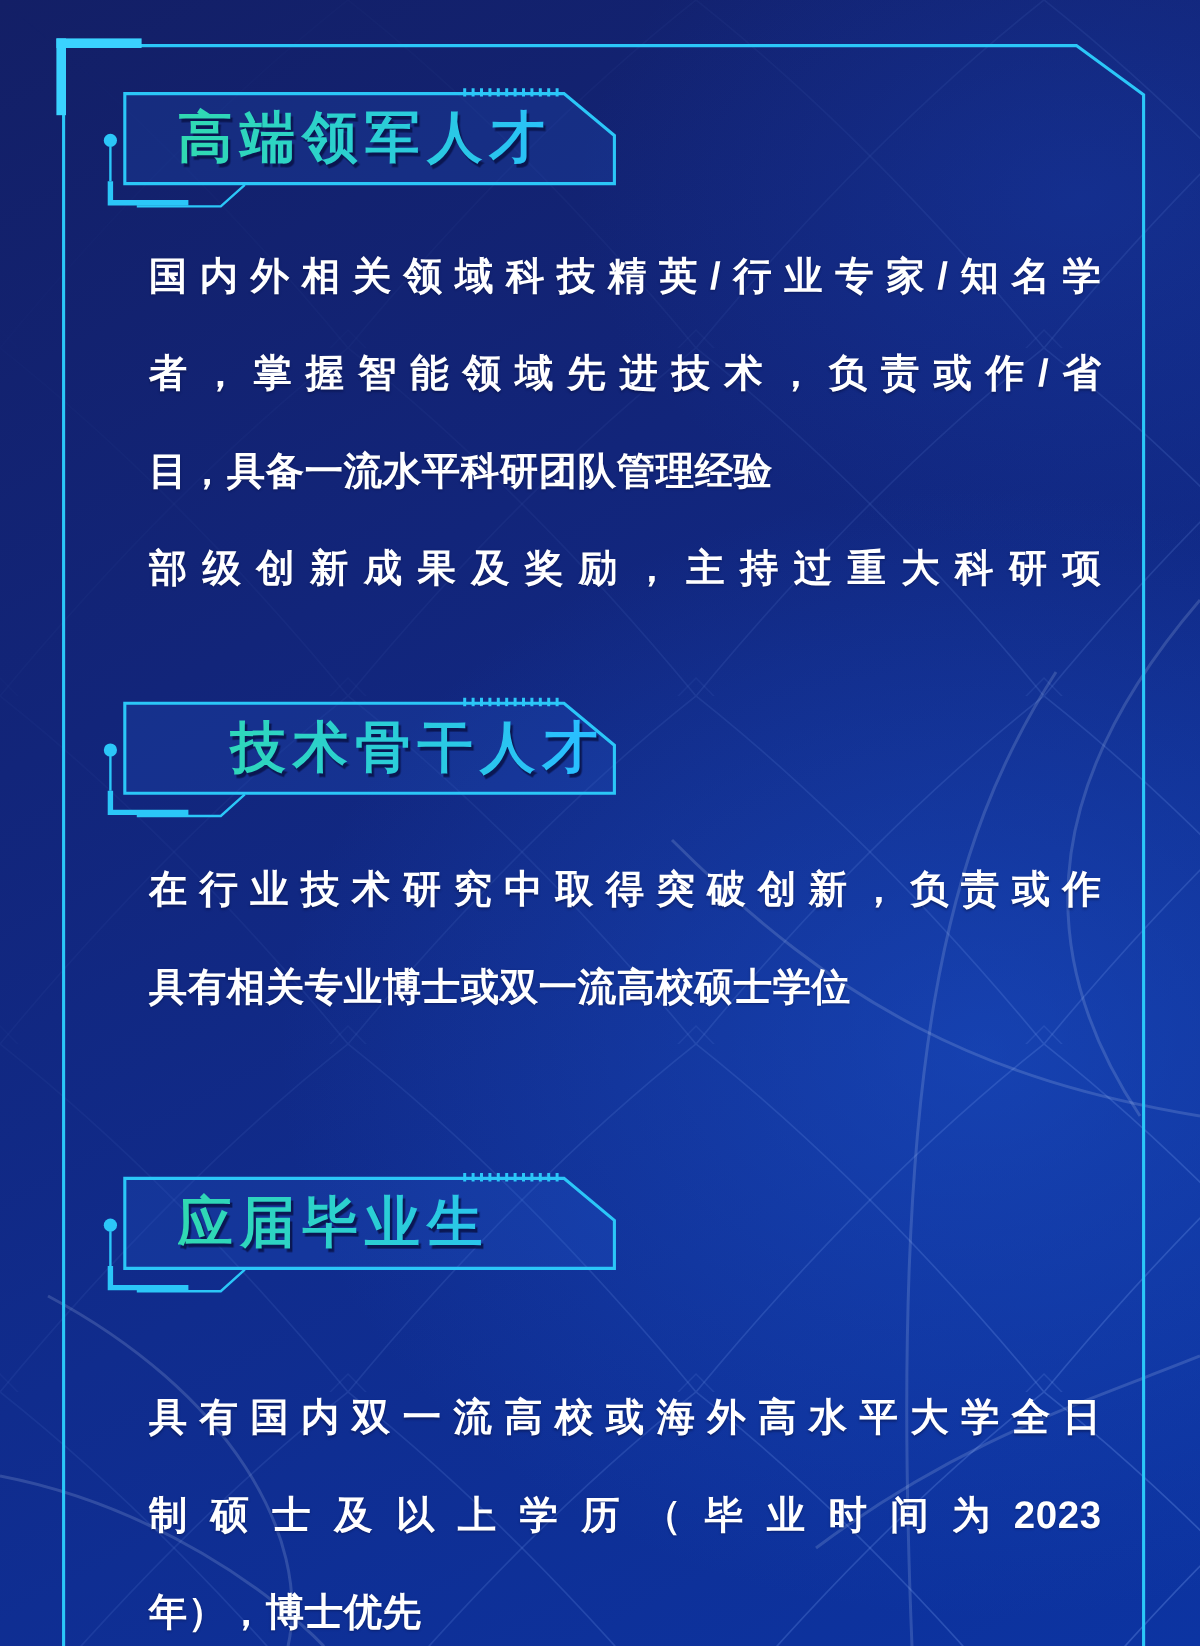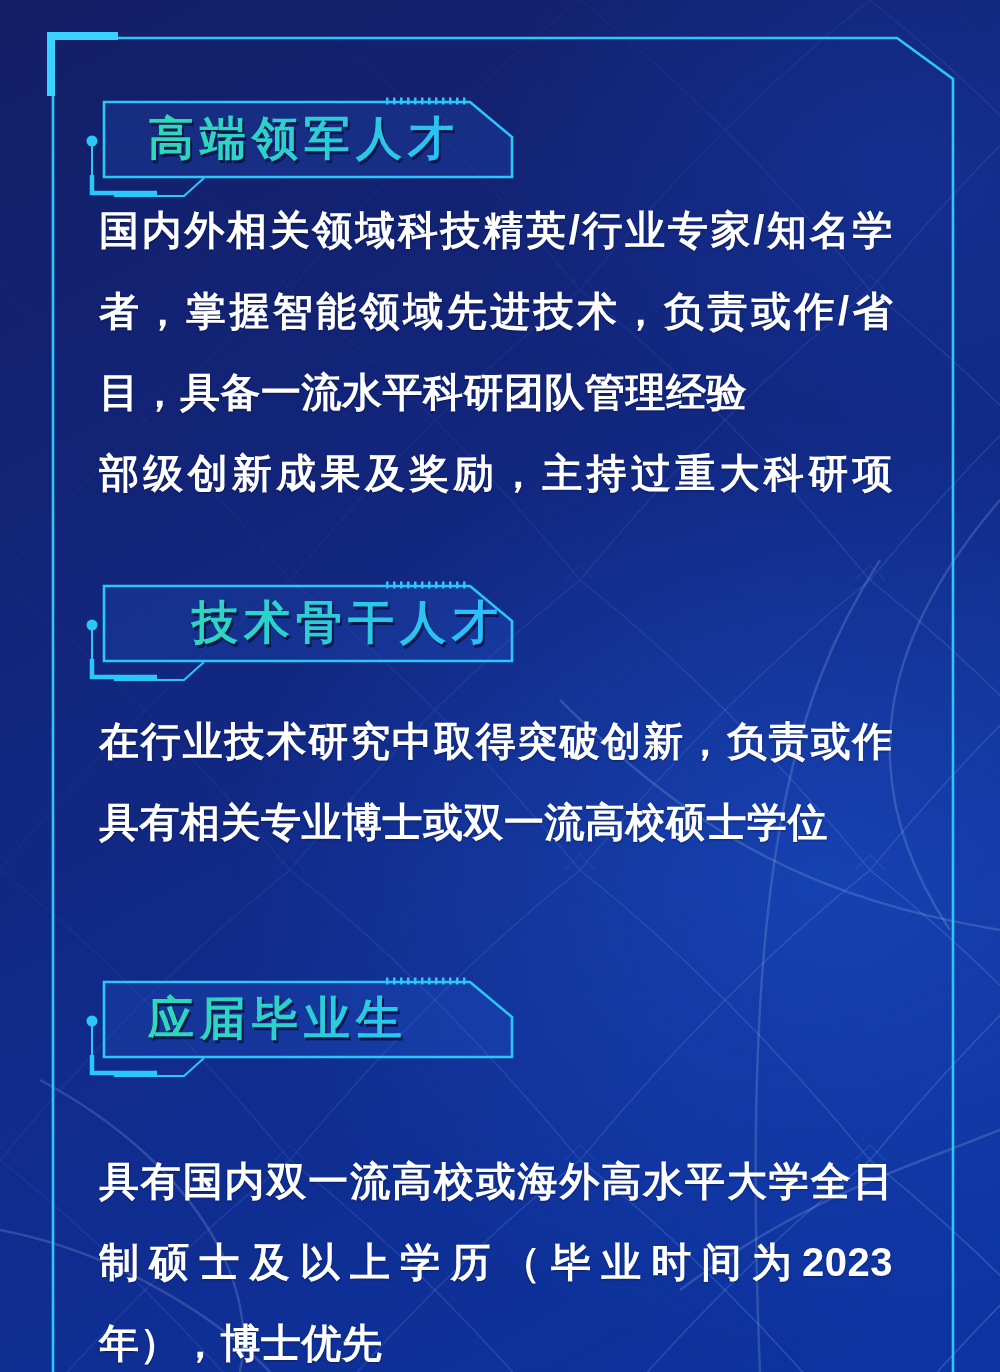--- a/index.html
+++ b/index.html
@@ -48,42 +48,42 @@
     white-space: nowrap;
     background: linear-gradient(93deg, #30d9b2 2%, #2bd0cf 40%, #29bfff 92%);
     -webkit-background-clip: text;
     background-clip: text;
     color: transparent;
     filter: drop-shadow(2px 3px 0 rgba(8,18,70,0.85));
   }
 
   .section-body {
     position: absolute;
-    left: 99px;
+    left: 124px;
     width: 794px;
     color: #ffffff;
-    font-size: 40px;
+    font-size: 32px;
     font-weight: 600;
     letter-spacing: 0.5px;
     text-shadow: 0 1px 2px rgba(5,12,50,0.45);
   }
   .section-body .line {
     line-height: 81px;
     height: 81px;
     white-space: nowrap;
     text-align: left;
   }
   .section-body .line.just {
     white-space: normal;
     text-align: justify;
     text-align-last: justify;
     overflow: hidden;
   }
 
-  #sec1-header { top: 96px; }
+  #sec1-header { top: 72px; }
   #sec1-body   { top: 190px; }
   #sec2-header { top: 580px; text-align: right; }
   #sec2-body   { top: 701px; }
   #sec3-header { top: 976px; }
   #sec3-body   { top: 1141px; }
 </style>
 </head>
 <body>
 
 <div class="poster">

